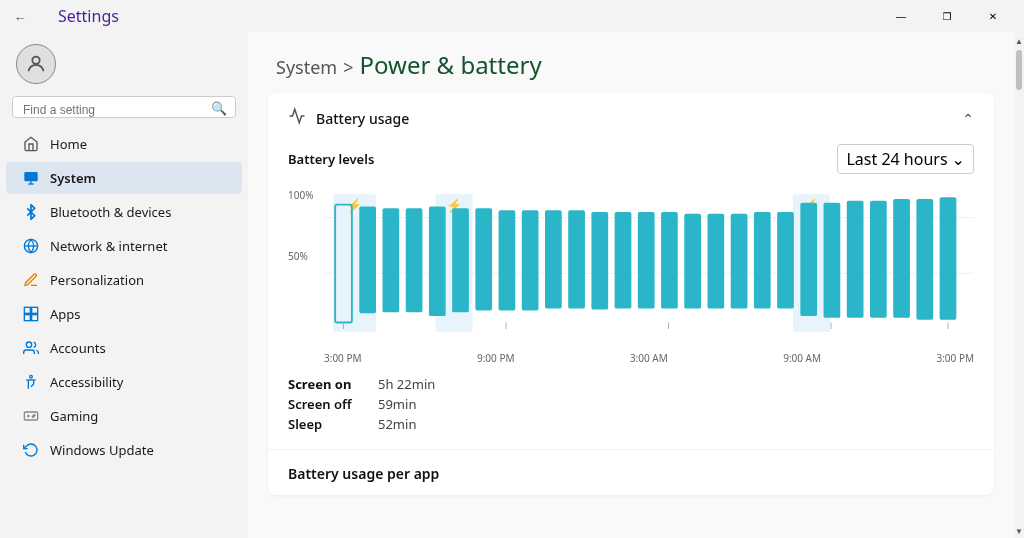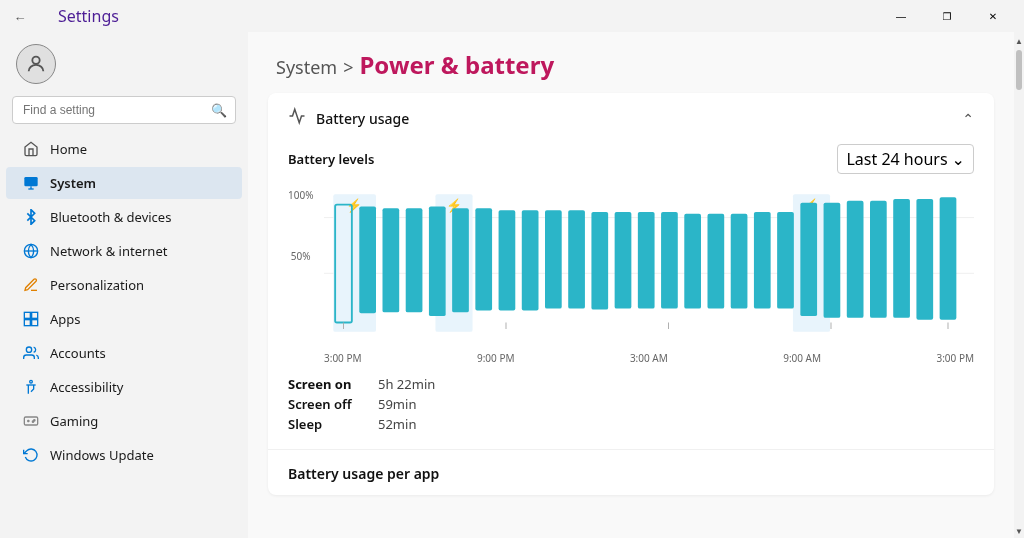--- a/index.html
+++ b/index.html
@@ -84,21 +84,21 @@
       color: #555;
       background: #e0e0e0;
       flex-shrink: 0;
     }
     .search-box {
       margin: 4px 12px 8px;
       position: relative;
     }
     .search-box input {
       width: 100%;
-      padding: 6px 32px 6px 10px;
+      padding: 6px 32px 0 10px;
       border-radius: 4px;
       border: 1px solid #ccc;
       background: #fff;
       font-size: 12px;
       outline: none;
     }
     .search-icon {
       position: absolute;
       right: 8px;
       top: 50%;
@@ -149,22 +149,22 @@
       font-size: 18px;
       color: #555;
       font-weight: 400;
     }
     .breadcrumb-sep {
       font-size: 18px;
       color: #555;
     }
     .breadcrumb-current {
       font-size: 24px;
-      font-weight: 700;
-      color: #be185d;
+      font-weight: 400;
+      color: #14532d;
     }
 
     .panel {
       margin: 0 20px 12px;
       background: #fff;
       border-radius: 8px;
       overflow: hidden;
       box-shadow: 0 1px 3px rgba(0,0,0,0.06);
     }
     .panel-header {
@@ -428,21 +428,21 @@
         <div class="battery-levels-header">
           <span class="battery-levels-title">Battery levels</span>
           <div class="time-selector">
             <span>Last 24 hours</span>
             <span> ⌄</span>
           </div>
         </div>
 
         <div style="position:relative; padding-left:36px;">
           
-          <div style="position:absolute; left:0; top:0; height:160px; display:flex; flex-direction:column; justify-content:space-between; padding: 4px 0 20px; align-items: center;">
+          <div style="position:absolute; left:0; top:0; height:160px; display:flex; flex-direction:column; justify-content:space-between; padding: 4px 0 20px;">
             <span style="font-size:10px; color:#666;">100%</span>
             <span style="font-size:10px; color:#666;">50%</span>
             <span style="font-size:10px; color:#666; opacity:0;">0%</span>
           </div>
 
           
           <svg viewBox="0 0 700 160" width="100%" height="160" xmlns="http://www.w3.org/2000/svg">
 
             <rect x="0" y="0" width="700" height="160" fill="white"></rect>
 

